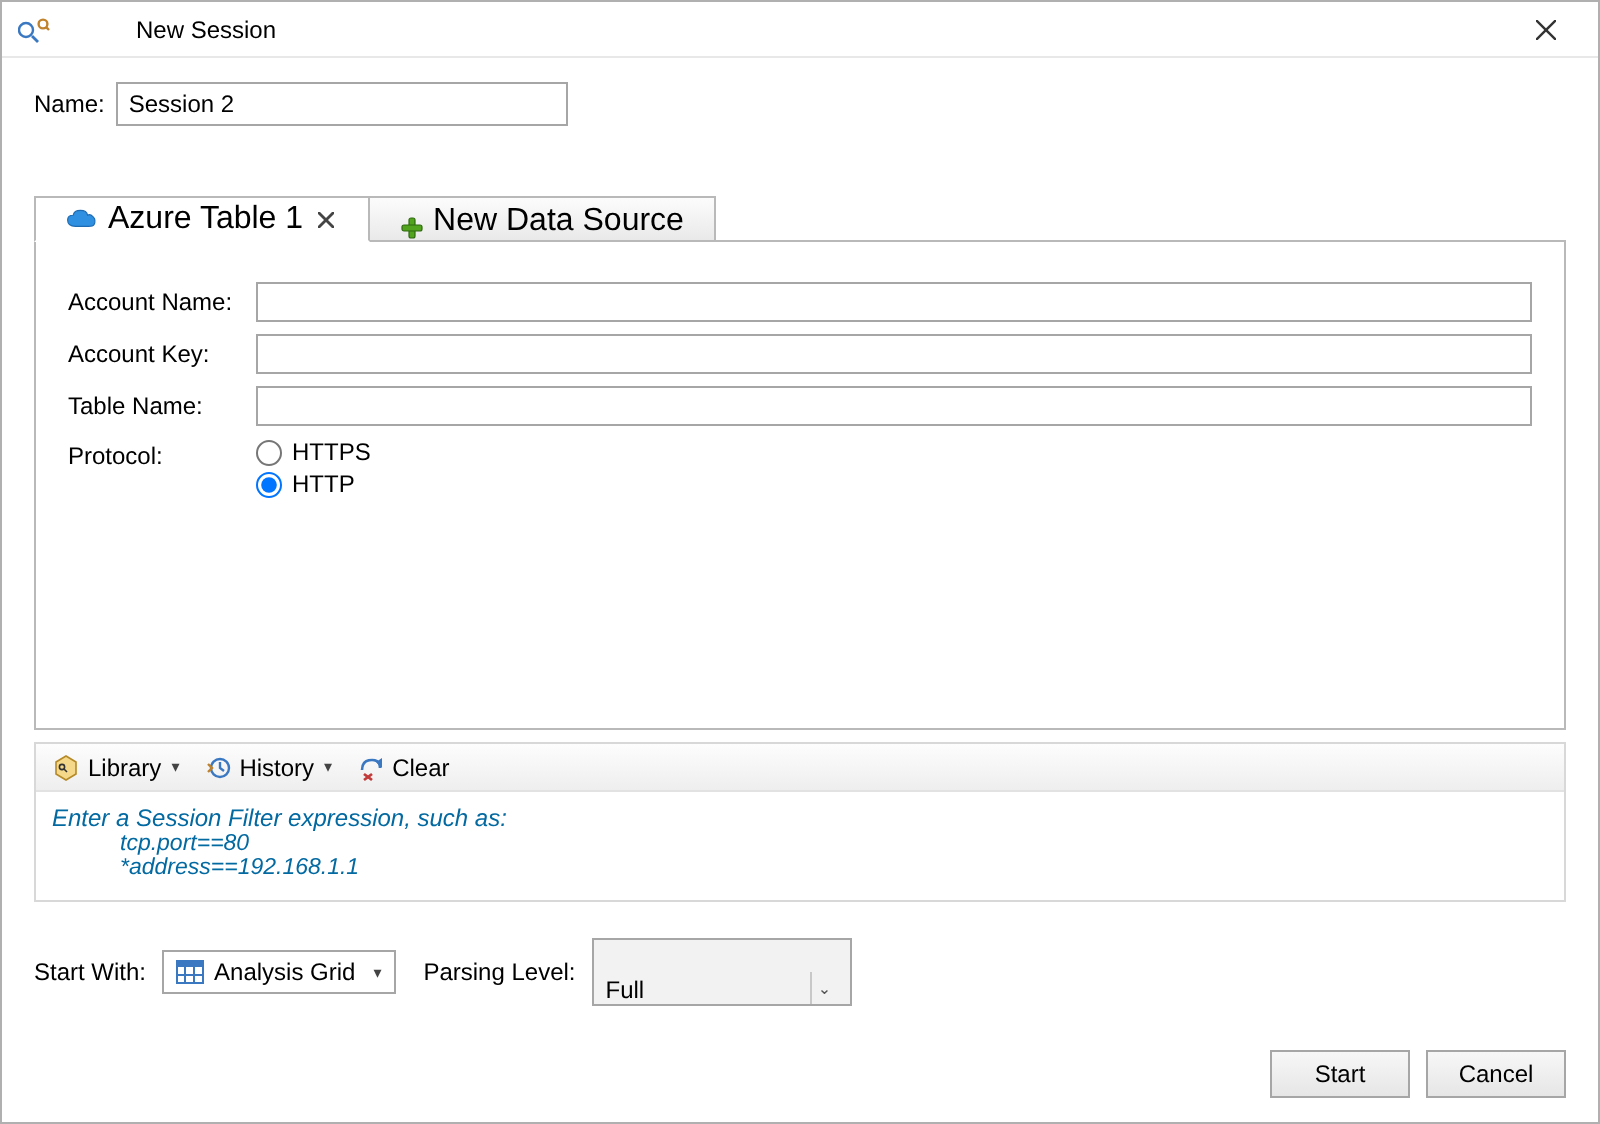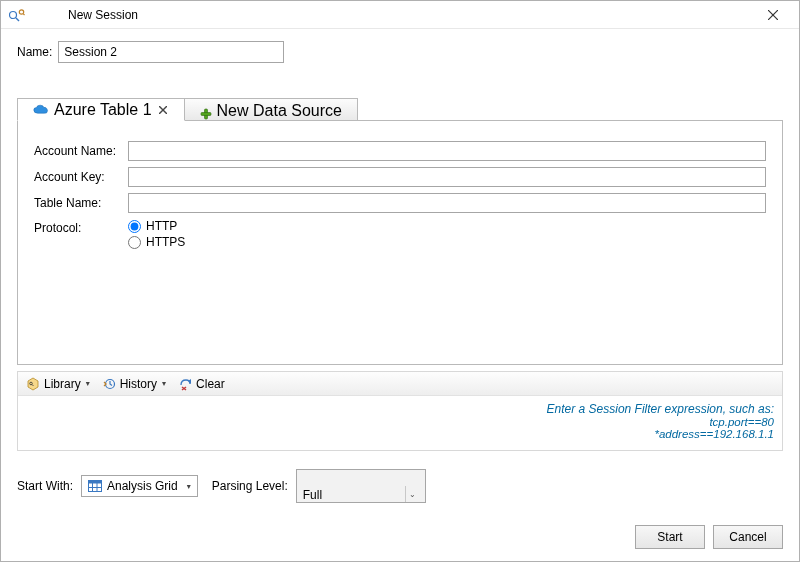--- a/index.html
+++ b/index.html
@@ -99,21 +99,20 @@
     border: 1px solid #a6a6a6;
     padding: 1px 4px; font: inherit;
   }
   .radio-stack { display: flex; flex-direction: column; gap: 2px; }
   .radio-stack label { display: flex; align-items: center; gap: 5px; }
   .radio-stack input[type=radio] { margin: 0; }
 
   .filter-section {
     border: 1px solid #d8d8d8;
     margin-top: 6px;
-    text-align: right;
   }
   .filter-toolbar {
     height: 24px;
     background: linear-gradient(#fdfdfd, #eeeeee);
     display: flex; align-items: center;
     gap: 12px;
     padding: 0 8px;
     border-bottom: 1px solid #e2e2e2;
   }
   .tool-btn {
@@ -236,26 +235,26 @@
 
           <label>Account Key:</label>
           <input class="txt" type="text" value="" style="">
 
           <label>Table Name:</label>
           <input class="txt" type="text" value="" style="">
 
           <label style="align-self:flex-start;padding-top:2px">Protocol:</label>
           <div class="radio-stack">
             <label>
+              <input type="radio" name="proto" style="">
+              <span>HTTPS</span>
+            </label>
+            <label>
               <input type="radio" name="proto" checked="" style="">
               <span>HTTP</span>
-            </label>
-            <label>
-              <input type="radio" name="proto" style="">
-              <span>HTTPS</span>
             </label>
           </div>
         </div>
       </div>
     </div>
 
     <div class="filter-section">
       <div class="filter-toolbar">
         <span class="tool-btn">
           <span>

